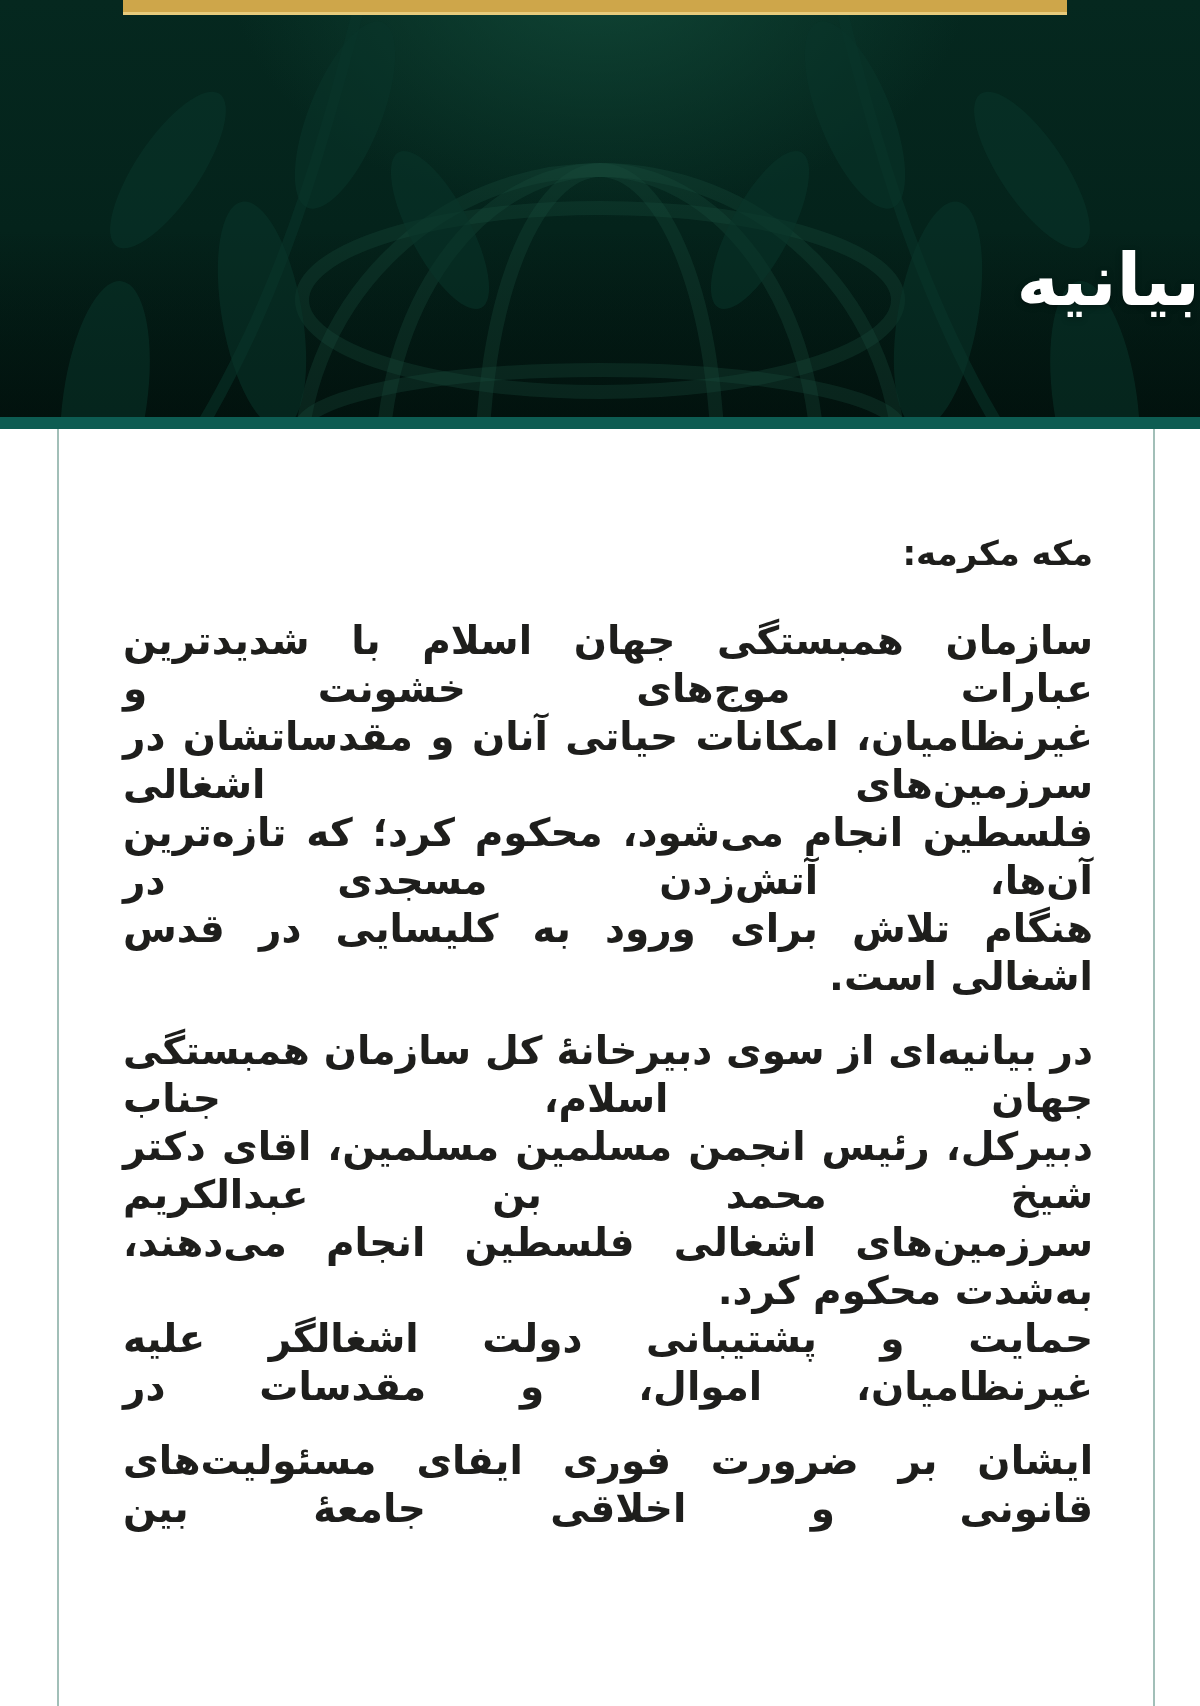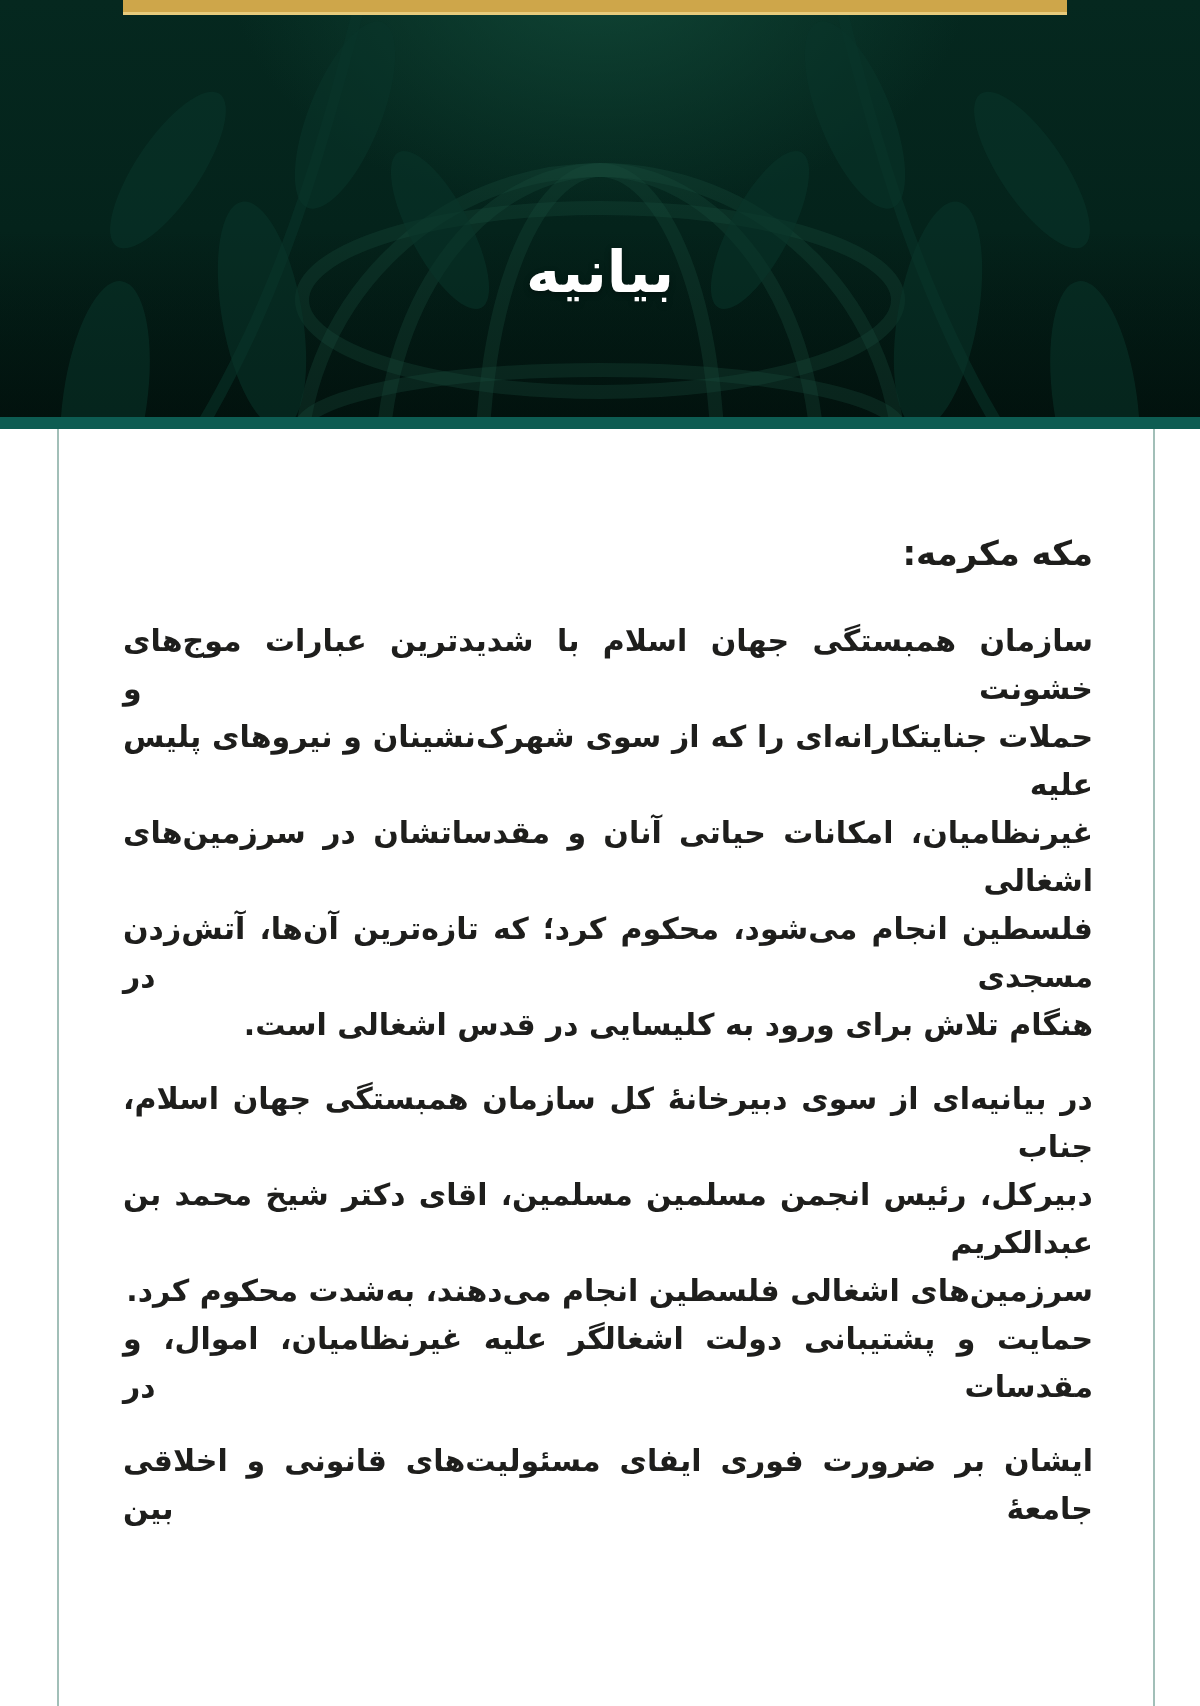--- a/index.html
+++ b/index.html
@@ -32,23 +32,22 @@
     box-sizing:border-box;
     background:#CEA64A;
     border-bottom:3px solid #E7CB7C;
     z-index:5;
   }
   .hero-watermark{position:absolute;inset:0;z-index:1;}
   .hero-title{
     position:absolute;z-index:4;
     top:238px;left:0;width:100%;
     margin:0;
-    text-align:center;
     color:#ffffff;
-    font-size:58px;font-weight:bold;
+    font-size:72px;font-weight:bold;
     letter-spacing:1px;
     text-shadow:0 2px 6px rgba(0,0,0,.35);
   }
   .teal-strip{
     width:1200px;height:12px;
     background:#0D5C52;
   }
 
   
   .doc{
@@ -63,21 +62,21 @@
     color:#1E1E1C;
   }
   .doc-heading{
     margin:0 0 44px 0;
     font-size:34px;font-weight:bold;
     text-align:right;
     color:#1E1E1C;
   }
   .para{margin:0 0 26px 0;}
   .para-line{
-    font-size:30px;line-height:48px;font-weight:bold;
+    font-size:39px;line-height:48px;font-weight:bold;
     color:#1E1E1C;
     text-align:justify;
     text-align-last:justify;
     white-space:normal;
   }
   .para-line.last{text-align-last:right;}
 </style>
 </head>
 <body>
 
@@ -119,21 +118,20 @@
   </header>
 
   <div class="teal-strip"></div>
 
   <main class="doc">
 
     <h2 class="doc-heading">مکه مکرمه:</h2>
 
     <div class="para">
         <div class="para-line">سازمان همبستگی جهان اسلام با شدیدترین عبارات موج‌های خشونت و</div>
-        <div class="para-line">حملات جنایتکارانه‌ای را که از سوی شهرک‌نشینان و نیروهای پلیس علیه</div>
         <div class="para-line">غیرنظامیان، امکانات حیاتی آنان و مقدساتشان در سرزمین‌های اشغالی</div>
         <div class="para-line">فلسطین انجام می‌شود، محکوم کرد؛ که تازه‌ترین آن‌ها، آتش‌زدن مسجدی در</div>
         <div class="para-line last">هنگام تلاش برای ورود به کلیسایی در قدس اشغالی است.</div>
       </div>
     <div class="para">
         <div class="para-line">در بیانیه‌ای از سوی دبیرخانهٔ کل سازمان همبستگی جهان اسلام، جناب</div>
         <div class="para-line">دبیرکل، رئیس انجمن مسلمین مسلمین، اقای دکتر شیخ محمد بن عبدالکریم</div>
         <div class="para-line last">سرزمین‌های اشغالی فلسطین انجام می‌دهند، به‌شدت محکوم کرد.</div>
         <div class="para-line">حمایت و پشتیبانی دولت اشغالگر علیه غیرنظامیان، اموال، و مقدسات در</div>
       </div>

